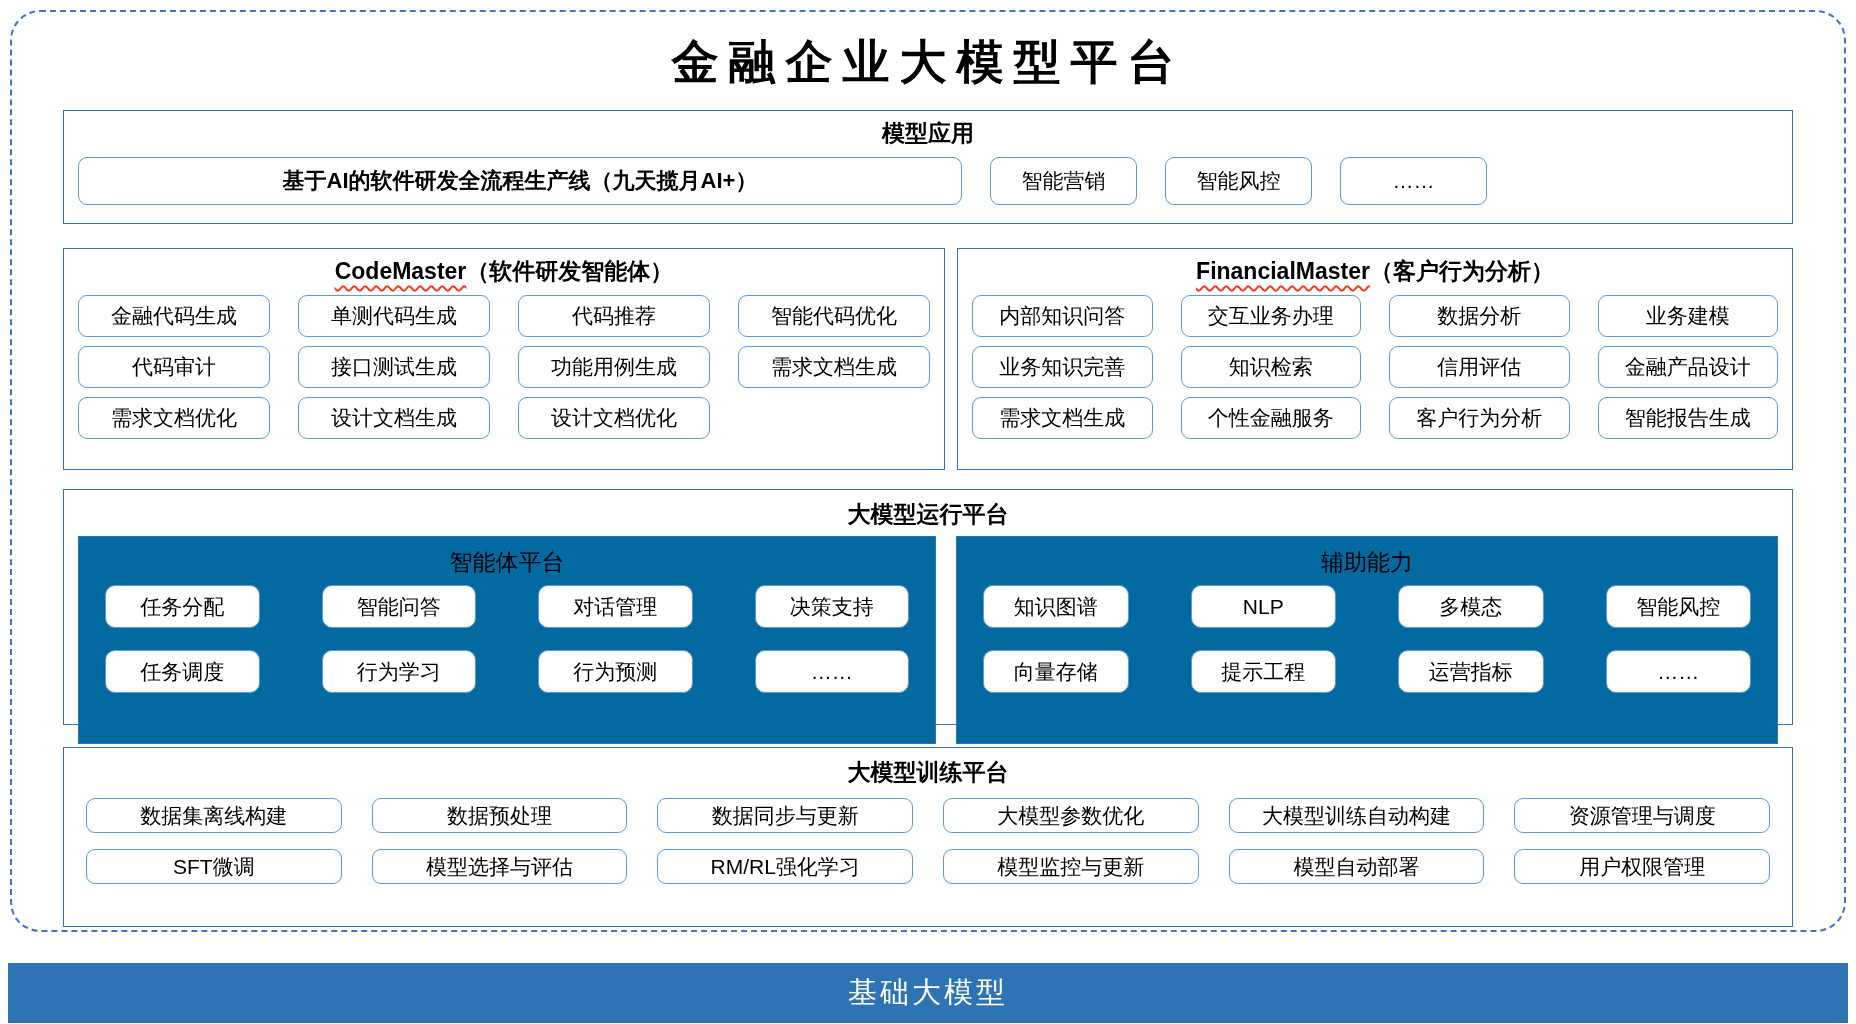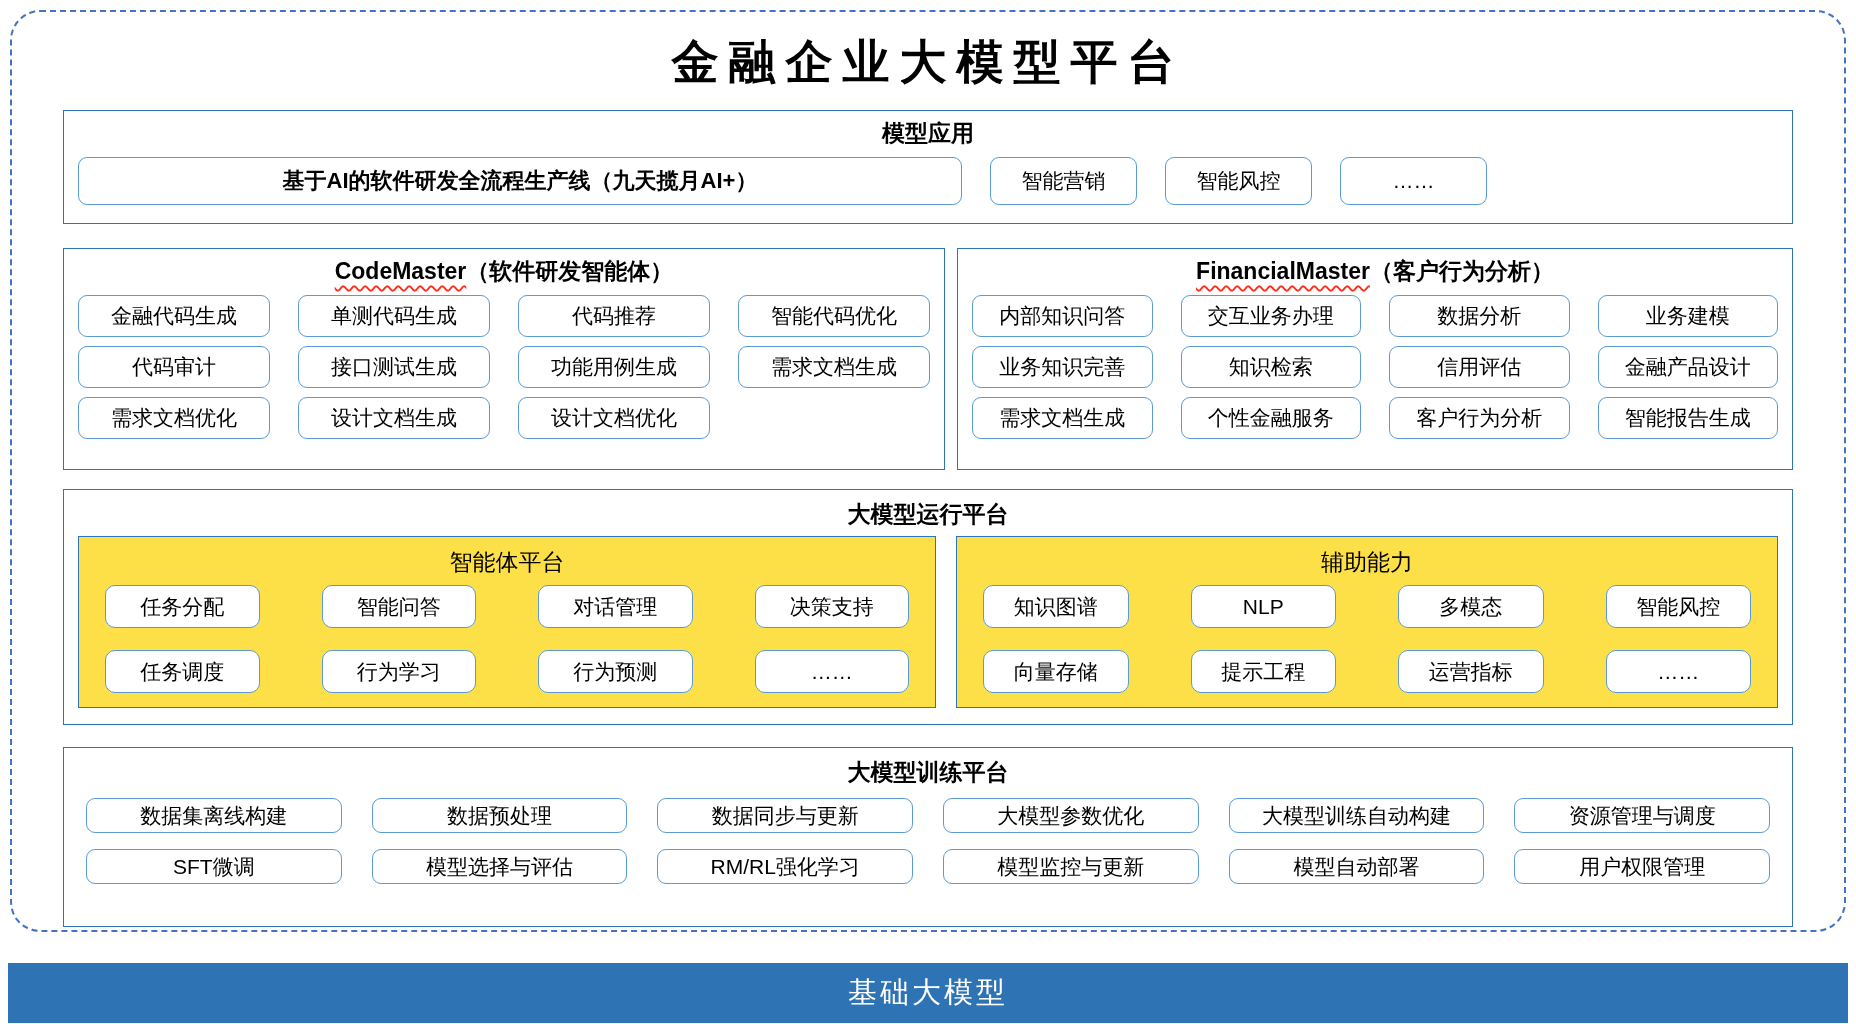--- a/index.html
+++ b/index.html
@@ -56,21 +56,21 @@
   .wavy {
     text-decoration: underline wavy #FF2D19 2px;
     text-underline-offset: 6px;
     text-decoration-skip-ink: none;
   }
   .grid4 { display: grid; grid-template-columns: repeat(4, 1fr); gap: 9px 28px; margin-top: 8px; }
   .grid4 .pill { height: 42px; }
   
   .sec-run { height: 236px; padding: 8px 14px; margin-bottom: 22px; }
   .run-row { display: flex; gap: 20px; margin-top: 6px; }
-  .subbox { border: 1.5px solid #2E75B6; height: 172px; padding: 8px 26px; background: #fde047; }
+  .subbox { border: 1.5px solid #2E75B6; height: 208px; padding: 8px 26px; background: #0369a1; }
   .subbox-agent { width: 858px; }
   .subbox-aux { flex: 1; }
   .sub-title { text-align: center; font-size: 23px; font-weight: 400; line-height: 34px; }
   .grid4.sparse { gap: 22px 62px; margin-top: 6px; }
   .grid4.sparse .pill { height: 43px; border-radius: 10px; }
   
   .sec-train { height: 180px; padding: 8px 22px; }
   .grid6 { display: grid; grid-template-columns: repeat(6, 1fr); gap: 16px 30px; margin-top: 10px; }
   .grid6 .pill { height: 35px; }
   

